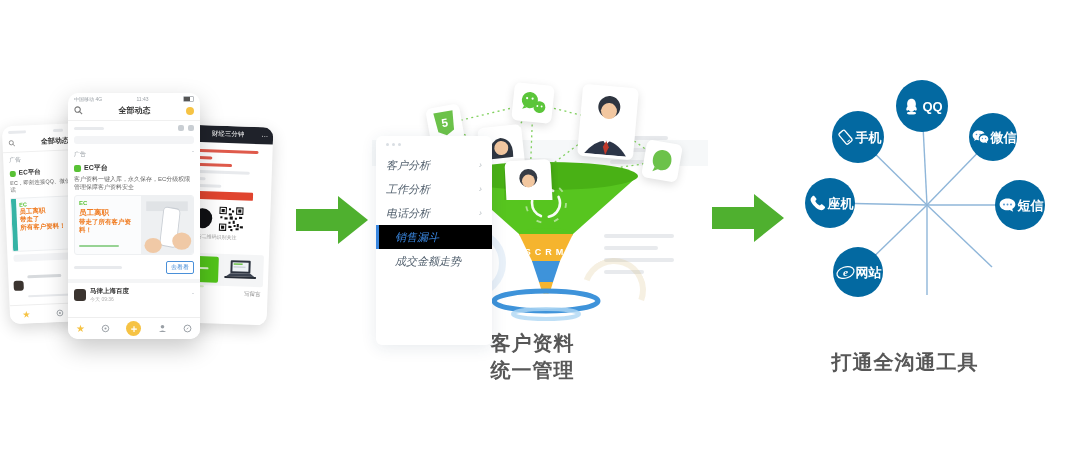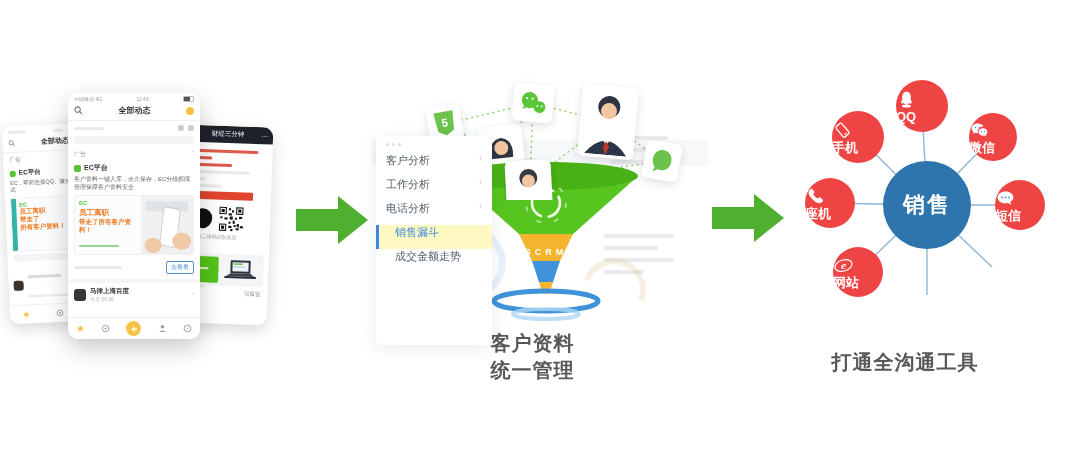--- a/index.html
+++ b/index.html
@@ -77,39 +77,39 @@
   .gauge79{position:absolute;left:64px;top:146px;width:56px;height:56px;border-radius:50%;
            border:7px solid rgba(170,200,230,.26);z-index:0;display:flex;align-items:center;justify-content:center;}
   .gauge-num{color:#a6c8ea;font-size:15px;font-weight:bold;opacity:.85;}
   .gauge2{position:absolute;left:210px;top:176px;width:52px;height:52px;border-radius:50%;z-index:0;
           border:6px solid rgba(215,185,120,.30);border-bottom-color:transparent;border-left-color:transparent;
           transform:rotate(-25deg);opacity:.7;}
   .sidebar{position:absolute;left:4px;top:54px;width:116px;height:202px;background:#fff;border-radius:6px;
            box-shadow:0 3px 16px rgba(30,60,90,.10);padding-top:7px;z-index:5;}
   .sb-dots{display:flex;gap:3px;padding:0 10px 7px;}
   .sb-dot{width:3px;height:3px;border-radius:50%;background:#d9dee3;}
-  .mi{display:flex;justify-content:space-between;height:24px;padding:0 10px;
-      font-size:11px;color:#52606e;cursor:default;}
+  .mi{display:flex;justify-content:space-between;align-items:center;height:24px;padding:0 10px;
+      font-size:11px;color:#52606e;cursor:default;font-style:italic;}
   .mi .chev{font-size:9px;}
   .mi.child{padding-left:19px;}
-  .mi.active{color:#3a87e0;background:#fef9c3;border-left:3px solid #3a87e0;padding-left:16px;}
+  .mi.active{color:#3a87e0;background:#000000;border-left:3px solid #3a87e0;padding-left:16px;}
   .net-svg{position:absolute;left:0;top:0;z-index:1;}
   .card{position:absolute;background:#fff;border-radius:6px;box-shadow:0 3px 10px rgba(0,0,0,.13);
         display:flex;align-items:center;justify-content:center;z-index:2;}
   .funnel{position:absolute;left:74px;top:79px;width:200px;height:160px;z-index:3;}
   .sink{position:absolute;left:132px;top:76px;width:54px;height:42px;overflow:hidden;z-index:4;}
   .sink .card{position:absolute;left:2px;top:2px;box-shadow:0 2px 8px rgba(0,0,0,.18);}
 
   
   .hub{position:absolute;left:800px;top:73px;width:276px;height:276px;}
   .spokes{position:absolute;left:0;top:0;}
   .hub-center{position:absolute;left:83px;top:88px;width:88px;height:88px;border-radius:50%;background:#2e74ad;
               color:#fff;display:flex;align-items:center;justify-content:center;font-size:22px;font-weight:bold;letter-spacing:2px;z-index:2;}
-  .sat{position:absolute;border-radius:50%;background:#ef4444;color:#fff;display:flex;flex-direction:column;
-       justify-content:center;z-index:2;}
+  .sat{position:absolute;border-radius:50%;background:#0369a1;color:#fff;display:flex;flex-direction:row;
+       align-items:center;justify-content:center;z-index:2;}
   .sat .ico{line-height:0;}
   .sat .ico svg{width:21px;height:21px;display:block;}
   .sat .lbl{font-size:13px;font-weight:bold;line-height:13px;}
 </style>
 </head>
 <body>
 
 <div class="canvas">
 
   <div class="phones">
@@ -472,21 +472,20 @@
         <line x1="127" y1="132" x2="193" y2="64"></line>
         <line x1="127" y1="132" x2="220" y2="132"></line>
         <line x1="127" y1="132" x2="192" y2="194"></line>
         <line x1="127" y1="132" x2="127" y2="222"></line>
         <line x1="127" y1="132" x2="58" y2="199"></line>
         <line x1="127" y1="132" x2="30" y2="130"></line>
         <line x1="127" y1="132" x2="58" y2="64"></line>
       </g>
     </svg>
 
-    <div class="hub-center">销售</div>
 
     <div class="sat" style="left:96px;top:7px;width:52px;height:52px">
       <span class="ico">
         <svg viewBox="0 0 24 24">
             <path fill="#fff" d="M12,3 C15,3 17,5.5 17,9 C17,10 16.8,11 16.5,11.8 C17.5,13 18,14.2 18,15.2 C18,16.4 17.2,17 16.3,16.6 C16,16.5 15.6,16.2 15.2,15.9 C14.5,17.2 13.3,18 12,18 C10.7,18 9.5,17.2 8.8,15.9 C8.4,16.2 8,16.5 7.7,16.6 C6.8,17 6,16.4 6,15.2 C6,14.2 6.5,13 7.5,11.8 C7.2,11 7,10 7,9 C7,5.5 9,3 12,3 Z"></path>
             <ellipse cx="12" cy="19.6" rx="5.2" ry="1.5" fill="#fff"></ellipse>
           </svg>
       </span>
       <span class="lbl">QQ</span>
     </div>

